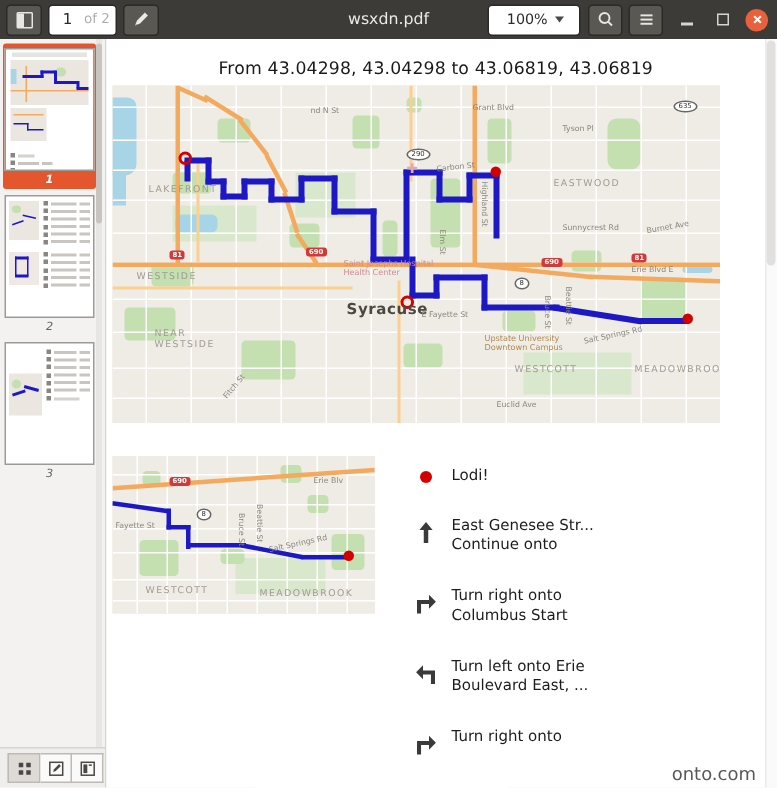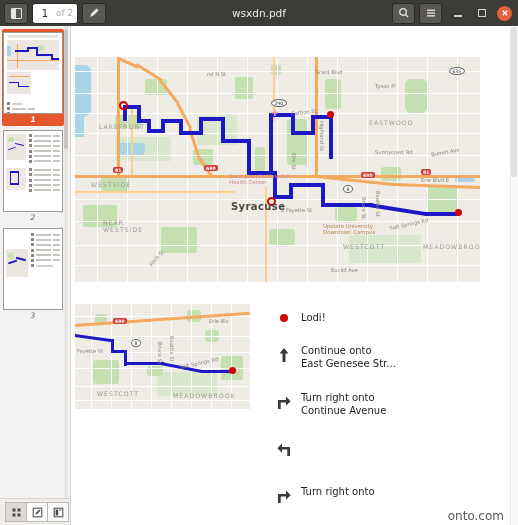--- a/index.html
+++ b/index.html
@@ -383,20 +383,24 @@
         <svg width="12" height="12" viewBox="0 0 12 12" aria-hidden="true">
           <path d="M2 10 L3.4 6.6 L8.6 1.4 L10.6 3.4 L5.4 8.6 Z" fill="#eceae7"></path>
           <path d="M2 10 L3.4 9.6 L2.4 8.6 Z" fill="#9a9792"></path>
         </svg>
       </div>
     </div>
 
     <div class="tb-title">wsxdn.pdf</div>
 
     <div class="tb-right">
+      <div class="zoombox">
+        <span class="zval">100%</span>
+        <span class="caret-dn"></span>
+      </div>
       <div class="icon-btn">
         <svg width="12" height="12" viewBox="0 0 12 12" aria-hidden="true">
           <circle cx="5" cy="5" r="3.3" stroke="#e8e6e3" stroke-width="1.3" fill="none"></circle>
           <line x1="7.4" y1="7.4" x2="10" y2="10" stroke="#e8e6e3" stroke-width="1.3"></line>
         </svg>
       </div>
       <div class="icon-btn">
         <svg width="12" height="12" viewBox="0 0 12 12" aria-hidden="true">
           <rect x="2" y="2.6" width="8" height="1.3" fill="#e8e6e3"></rect>
           <rect x="2" y="5.4" width="8" height="1.3" fill="#e8e6e3"></rect>
@@ -622,20 +626,21 @@
             <rect x="2.6" y="2.6" width="2.6" height="5.8" fill="#4a4845"></rect>
             <rect x="6.2" y="2.6" width="2" height="1" fill="#4a4845"></rect>
           </svg>
         </div>
       </div>
     </div>
 
     <div class="docview">
       <div class="page-sheet">
 
+        <div class="doc-title">From 43.04298, 43.04298 to 43.06819, 43.06819</div>
 
         <div class="map-main">
 
           <div class="m-block" style="left:0;top:0;width:405px;height:225px;"></div>
           <div class="m-water" style="left:0;top:8px;width:16px;height:52px;border-radius:0 6px 8px 0;"></div>
           <div class="m-water" style="left:0;top:56px;width:9px;height:24px;"></div>
 
           <div class="m-green" style="left:70px;top:22px;width:22px;height:16px;"></div>
           <div class="m-green" style="left:160px;top:20px;width:18px;height:22px;"></div>
           <div class="m-green" style="left:196px;top:8px;width:10px;height:10px;"></div>
@@ -828,46 +833,48 @@
             <div class="dir-dist"></div>
           </div>
 
           <div class="dir-row">
             <div class="dir-ic">
               <svg width="14" height="16" viewBox="0 0 14 16" aria-hidden="true">
                 <path d="M7 1 L11.4 6.4 L8.5 6.4 L8.5 15 L5.5 15 L5.5 6.4 L2.6 6.4 Z" fill="#3a3a3a"></path>
               </svg>
             </div>
             <div class="dir-txt">
+              <div>East Genesee Str...</div>
               <div>Continue onto</div>
-              <div>East Genesee Str...</div>
             </div>
             <div class="dir-dist">2.3 km</div>
           </div>
 
           <div class="dir-row">
             <div class="dir-ic">
               <svg width="16" height="16" viewBox="0 0 16 16" aria-hidden="true">
                 <path d="M2 15 L2 6 L10 6 L10 2.5 L14.6 7.2 L10 11.8 L10 8.6 L4.7 8.6 L4.7 15 Z" fill="#3a3a3a"></path>
               </svg>
             </div>
             <div class="dir-txt">
               <div>Turn right onto</div>
-              <div>Continue Avenue</div>
+              <div>Columbus Start</div>
             </div>
             <div class="dir-dist">389 m</div>
           </div>
 
           <div class="dir-row">
             <div class="dir-ic">
               <svg width="16" height="16" viewBox="0 0 16 16" aria-hidden="true">
                 <path d="M14 15 L14 6 L6 6 L6 2.5 L1.4 7.2 L6 11.8 L6 8.6 L11.3 8.6 L11.3 15 Z" fill="#3a3a3a"></path>
               </svg>
             </div>
             <div class="dir-txt">
+              <div>Turn left onto Erie</div>
+              <div>Boulevard East, ...</div>
             </div>
             <div class="dir-dist">754 m</div>
           </div>
 
           <div class="dir-row">
             <div class="dir-ic">
               <svg width="16" height="16" viewBox="0 0 16 16" aria-hidden="true">
                 <path d="M2 15 L2 6 L10 6 L10 2.5 L14.6 7.2 L10 11.8 L10 8.6 L4.7 8.6 L4.7 15 Z" fill="#3a3a3a"></path>
               </svg>
             </div>

